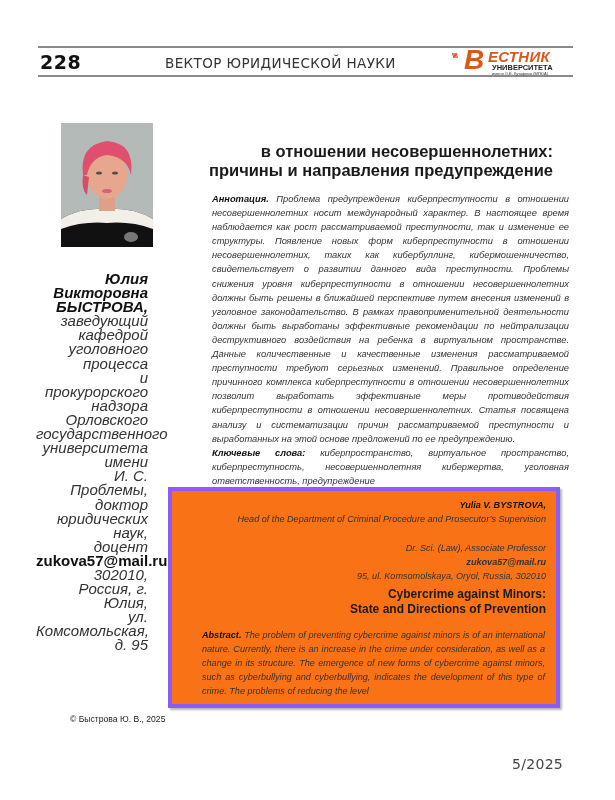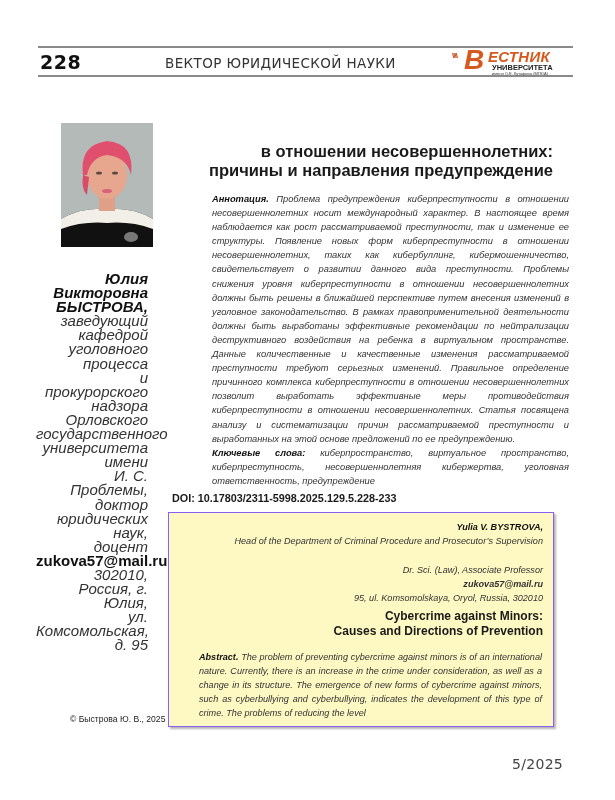--- a/index.html
+++ b/index.html
@@ -19,22 +19,22 @@
   .logo .title2 { position:absolute; left:40px; top:15px; font-size:7.5px; font-weight:bold; color:#222; }
   .logo .title3 { position:absolute; left:40px; top:23px; font-size:4px; color:#333; white-space:nowrap; }
   .photo { position:absolute; left:61px; top:123px; width:92px; height:124px; background:#b0b6b4; overflow:hidden; }
   .author-ru { position:absolute; left:36px; top:258px; width:112px; text-align:right; font-style:italic; font-size:15px; line-height:14.1px; color:#333;margin-top:14px; }
   .author-ru b { font-style:italic; color:#111; }
   .author-ru .email { font-weight:bold; font-style:normal; color:#111; }
   .title-ru { position:absolute; right:62px; top:123px; text-align:right; font-weight:bold; font-size:16.5px; line-height:19px; color:#1a1a1a; }
   .abstract-ru { position:absolute; left:212px; top:192px; width:357px; font-style:italic; font-size:9.3px; line-height:14.1px; text-align:justify; color:#333; }
   .abstract-ru b { font-style:italic; color:#111; }
   .doi { position:absolute; left:172px; top:492px; font-weight:bold; font-size:10.8px; color:#1a1a1a; }
-  .en-box { position:absolute; left:168px; top:512px; width:384px; height:213px; border:1px solid #8b5cf6;
-            box-shadow:2px 2px 2px #b5b5b5; background:#fef9c3; }
+  .en-box { position:absolute; left:168px; top:487px; width:384px; height:213px; border:4px solid #8b5cf6;
+            box-shadow:2px 2px 2px #b5b5b5; background:#f97316; }
   .author-en { position:absolute; right:10px; top:7px; text-align:right; font-style:italic; font-size:9.1px; line-height:14.2px; color:#333; }
   .author-en b { color:#111; }
   .author-en .email { font-weight:bold; }
   .title-en { position:absolute; right:10px; top:96px; text-align:right; font-weight:bold; font-size:12px; line-height:15px; color:#1a1a1a; }
   .abstract-en { position:absolute; left:30px; top:137px; width:343px; font-style:italic; font-size:9.1px; line-height:14px; text-align:justify; color:#333; }
   .abstract-en b { color:#111; }
   .copyright { position:absolute; left:37px; top:714px; font-size:8.6px; color:#222;padding-left:33px; }
   .issue { position:absolute; left:512px; top:756px; font-family:"DejaVu Sans", sans-serif; font-size:14px; color:#444; letter-spacing:0.3px; }
 </style>
 </head>
@@ -103,21 +103,21 @@
   <div class="author-en">
     <b>Yulia V. BYSTROVA,</b><br>
     <span>Head of the Department of Criminal Procedure and Prosecutor’s Supervision</span><br>
     <br>
     <span>Dr. Sci. (Law), Associate Professor</span><br>
     <span class="email">zukova57@mail.ru</span><br>
     <span>95, ul. Komsomolskaya, Oryol, Russia, 302010</span>
   </div>
   <div class="title-en">
     <span>Cybercrime against Minors:</span><br>
-    <span>Causes and Directions of Prevention</span>
+    <span>State and Directions of Prevention</span>
   </div>
   <div class="abstract-en">
     <b>Abstract.</b><span> The problem of preventing cybercrime against minors is of an international nature. Currently, there is an increase in the crime under consideration, as well as a change in its structure. The emergence of new forms of cybercrime against minors, such as cyberbullying and cyberbullying, indicates the development of this type of crime. The problems of reducing the level</span>
   </div>
 </div>
 
 <div class="copyright">© Быстрова Ю. В., 2025</div>
 <div class="issue">5/2025</div>
 
 </body></html>

